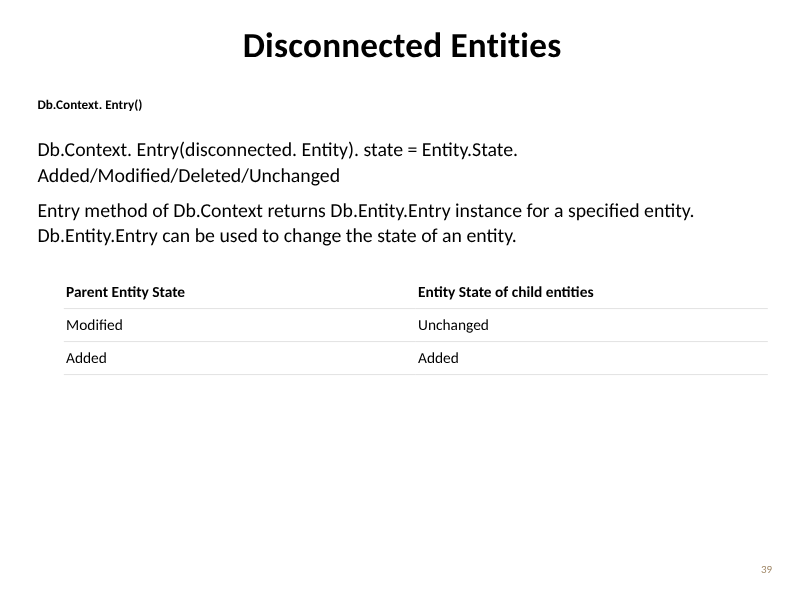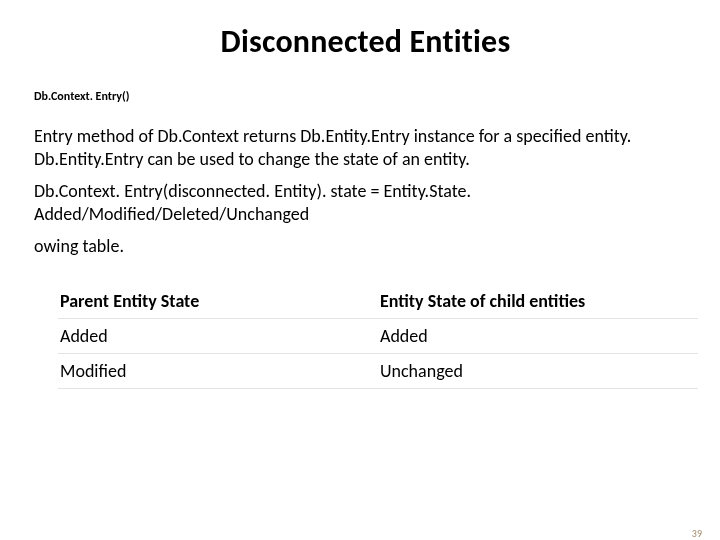--- a/index.html
+++ b/index.html
@@ -35,71 +35,70 @@
   .body-text {
     font-size: 18px;
     line-height: 1.25;
     margin: 0 0 10px 0;
   }
   .table {
     margin-top: 26px;
     margin-left: 24px;
     width: 640px;
     border-collapse: collapse;
-    font-size: 18px;
+    font-size: 14px;
     table-layout: fixed;
   }
   .table th, .table td {
     text-align: left;
     padding: 6px 4px 6px 2px;
     vertical-align: top;
     width: 50%;
   }
   .table th {
     font-weight: 700;
     border-bottom: 1px solid #e4e4e4;
   }
   .table td {
     border-bottom: 1px solid #e4e4e4;
   }
   .page-num {
     position: absolute;
     right: 18px;
-    bottom: 0;
+    bottom: 16px;
     font-size: 10px;
     color: #a28a6a;
     margin-left: 12px;
   }
 </style>
 </head>
 <body>
 
 <div class="slide">
 
   <h1 class="title">Disconnected Entities</h1>
 
   <p class="subheading">Db.Context. Entry()</p>
 
+  <p class="body-text">Db.Context. Entry(disconnected. Entity). state = Entity.State. Added/Modified/Deleted/Unchanged</p>
   <p class="body-text">Entry method of Db.Context returns Db.Entity.Entry instance for a specified entity. Db.Entity.Entry can be used to change the state of an entity.</p>
-  <p class="body-text">Db.Context. Entry(disconnected. Entity). state = Entity.State. Added/Modified/Deleted/Unchanged</p>
-  <p class="body-text">owing table.</p>
 
   <table class="table">
     <thead>
       <tr>
         <th>Parent Entity State</th>
         <th>Entity State of child entities</th>
       </tr>
     </thead>
     <tbody>
       <tr>
+        <td>Modified</td>
+        <td>Unchanged</td>
+      </tr>
+      <tr>
         <td>Added</td>
         <td>Added</td>
-      </tr>
-      <tr>
-        <td>Modified</td>
-        <td>Unchanged</td>
       </tr>
     </tbody>
   </table>
 
   <div class="page-num">39</div>
 </div>
 
 </body></html>

